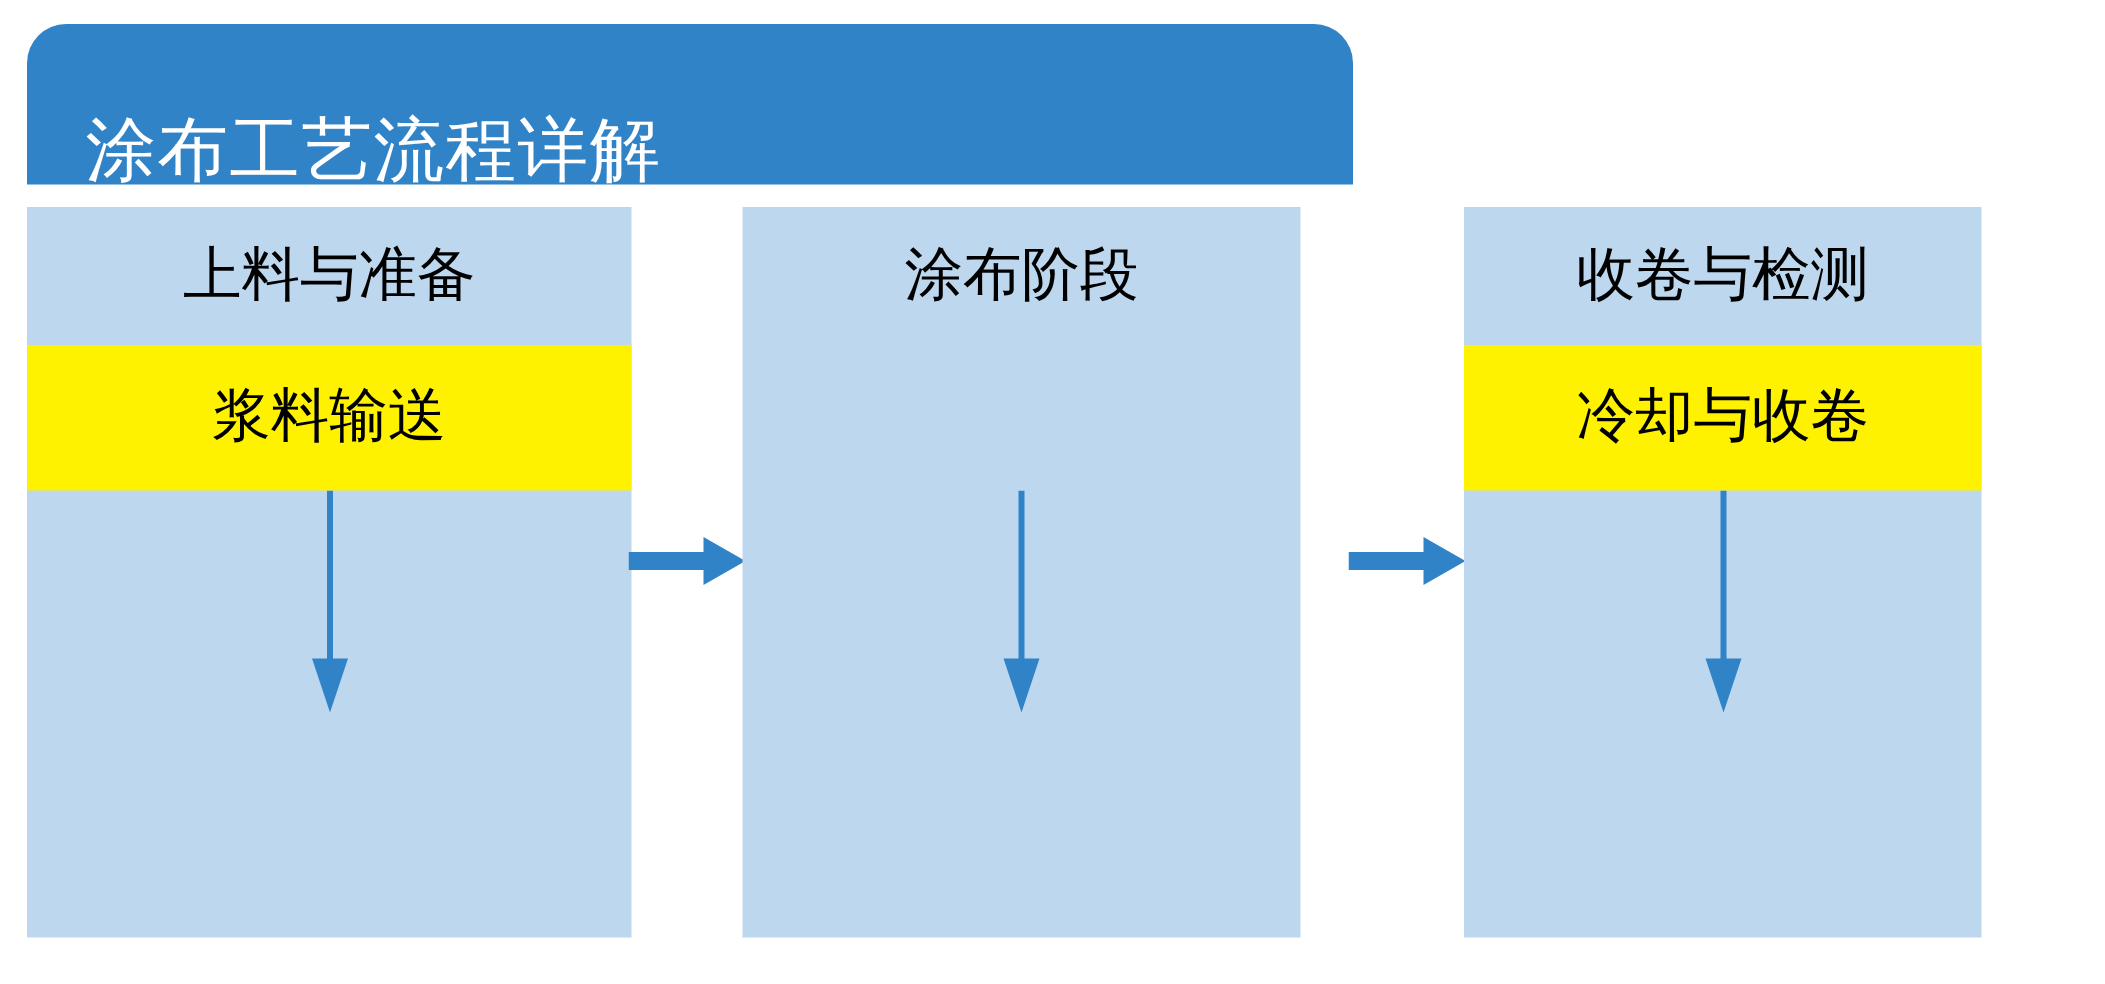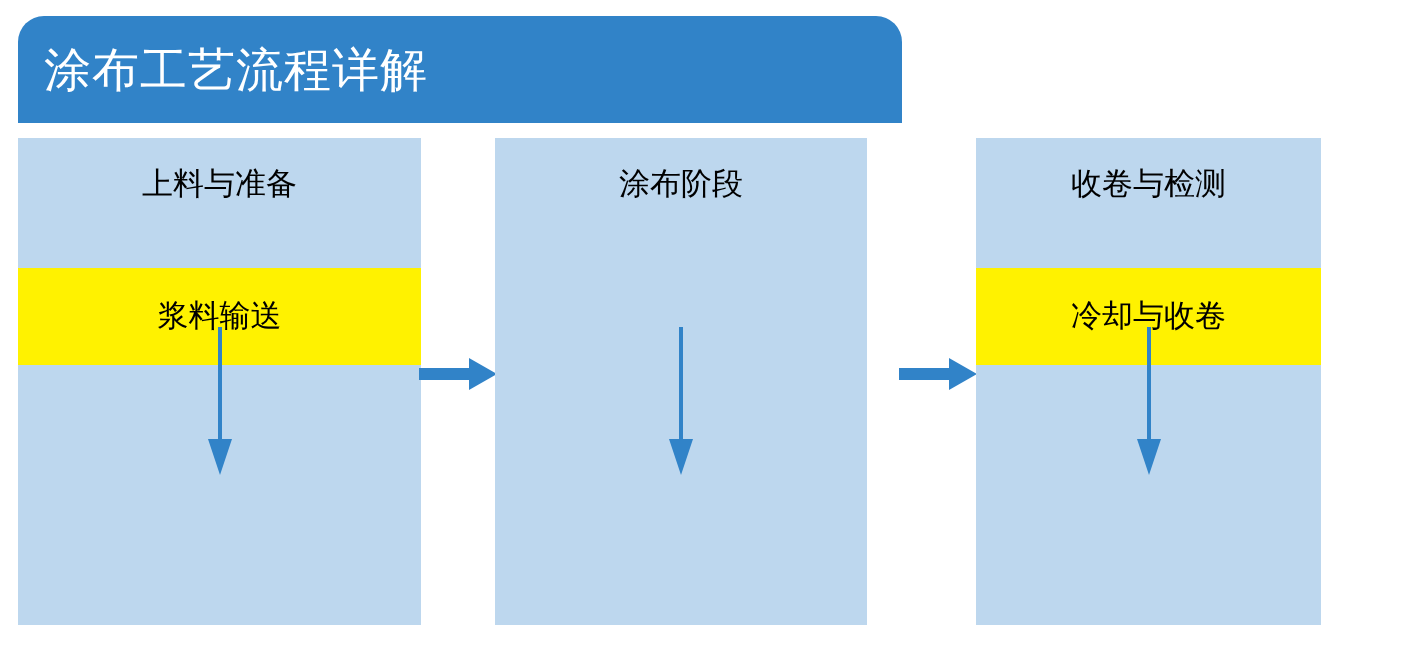--- a/index.html
+++ b/index.html
@@ -19,21 +19,22 @@
   #title-banner {
     position: absolute;
     left: 18px;
     top: 16px;
     width: 884px;
     height: 107px;
     background: #3183C8;
     border-radius: 26px 26px 0 0;
     box-sizing: border-box;
     display: flex;
-    align-items: center;
+    align-items: flex-end;
+    padding-left: 13px;
   }
   #title-text {
     color: #ffffff;
     font-size: 47px;
     line-height: 1;
     letter-spacing: 1px;
     margin-left: 26px;
     white-space: nowrap;
   }
 
@@ -51,38 +52,38 @@
   .band {
     position: absolute;
     left: 0;
     width: 100%;
     background: #FFF200;
     display: flex;
     align-items: center;
     justify-content: center;
     box-sizing: border-box;
   }
-  .band.band-a { top: 92px;  height: 97px; margin-top: 38px; }
+  .band.band-a { top: 92px;  height: 97px; }
   .band.band-b { top: 337px; height: 90px; }
 
   .stage-heading {
     position: absolute;
     left: 0;
     top: 0;
     width: 100%;
     height: 92px;
     display: flex;
     align-items: center;
     justify-content: center;
     box-sizing: border-box;
   }
 
   .label {
     color: #000000;
-    font-size: 31px;
+    font-size: 39px;
     line-height: 1.1;
     white-space: nowrap;
     text-align: center;
   }
   .label.big { font-size: 33px; }
 
   
   .down-arrow {
     position: absolute;
     left: 50%;

